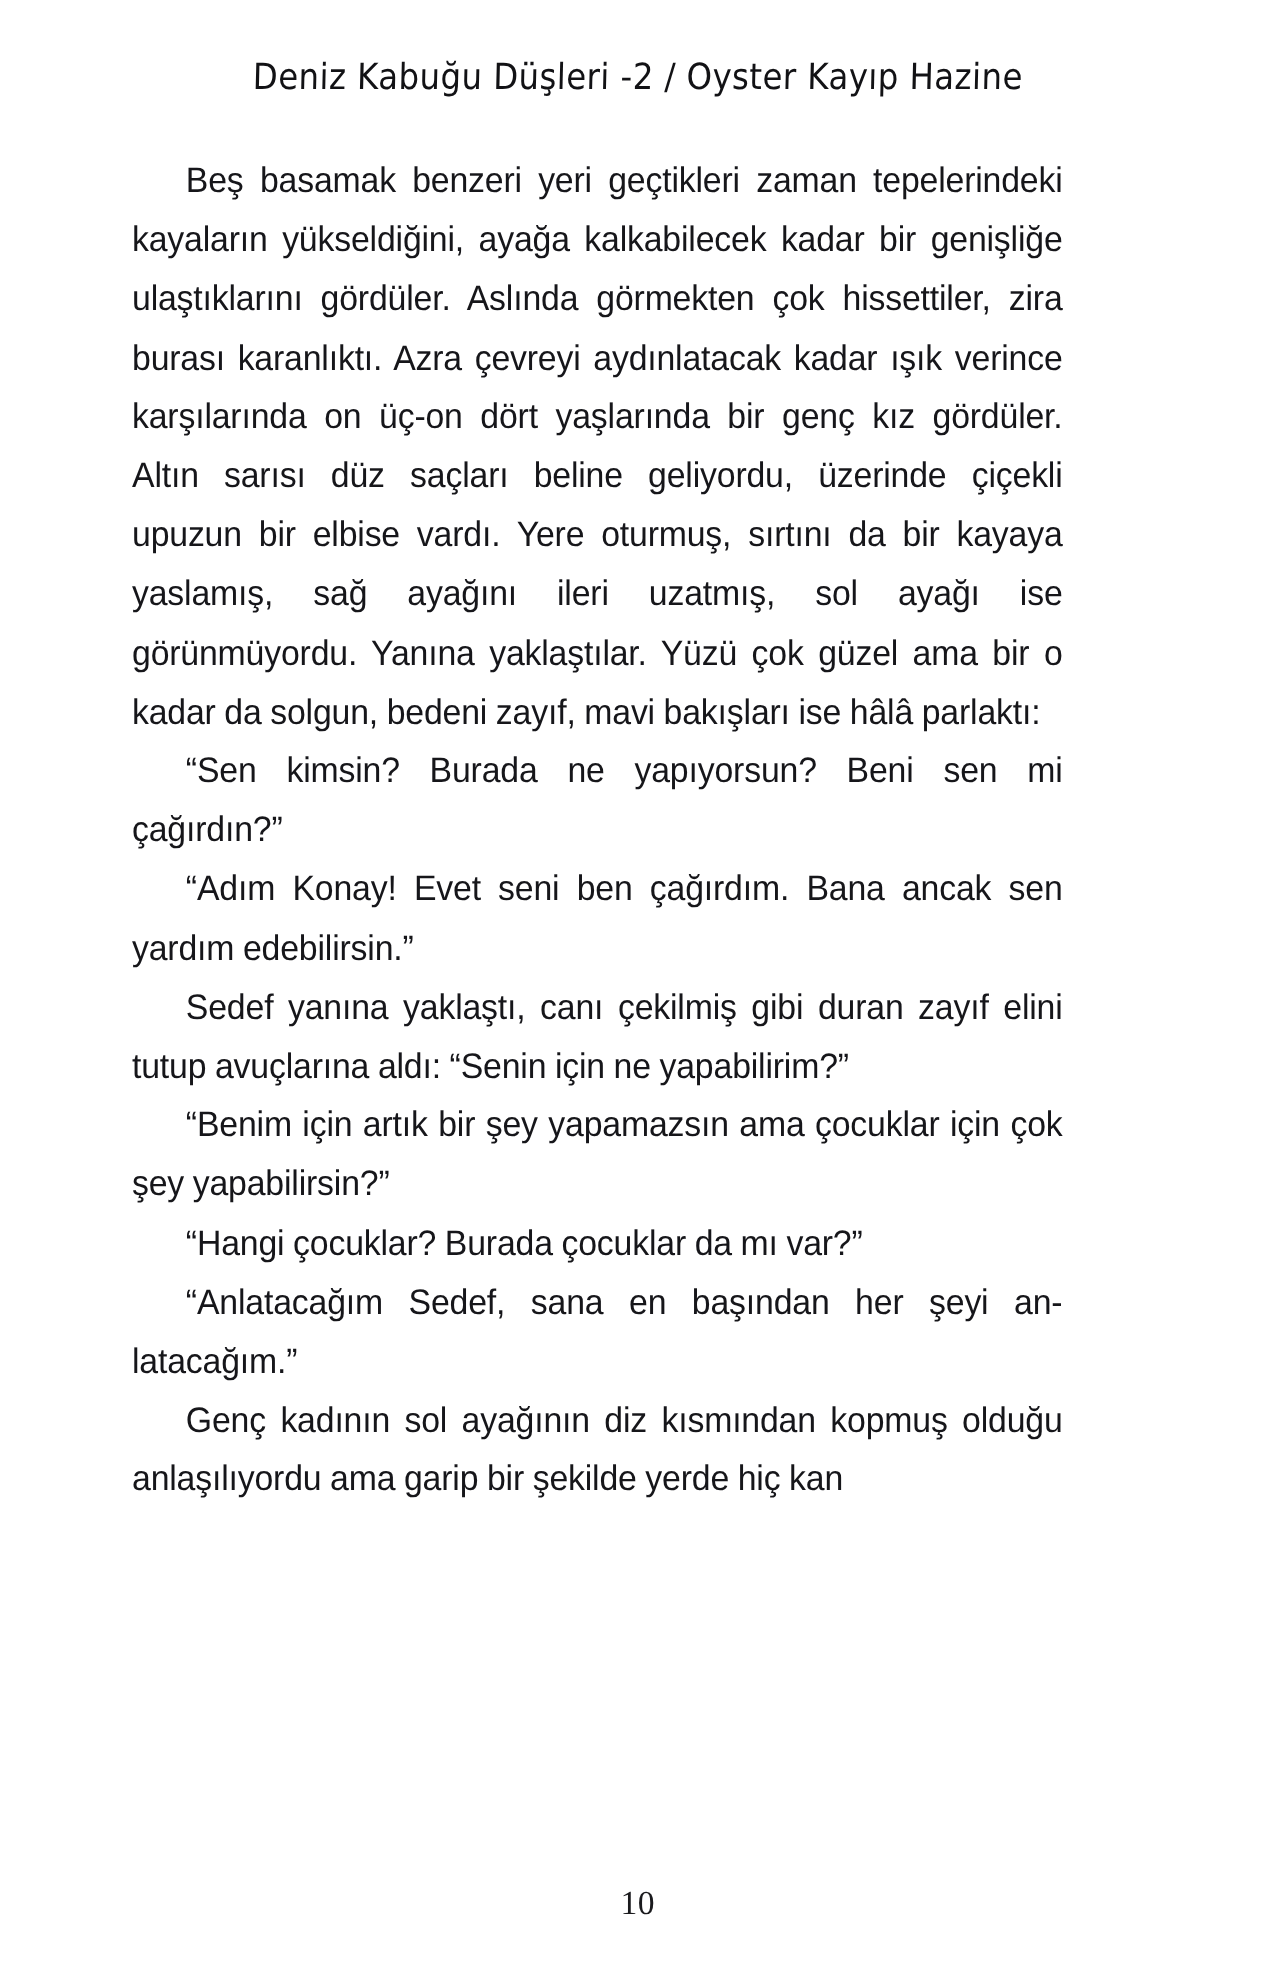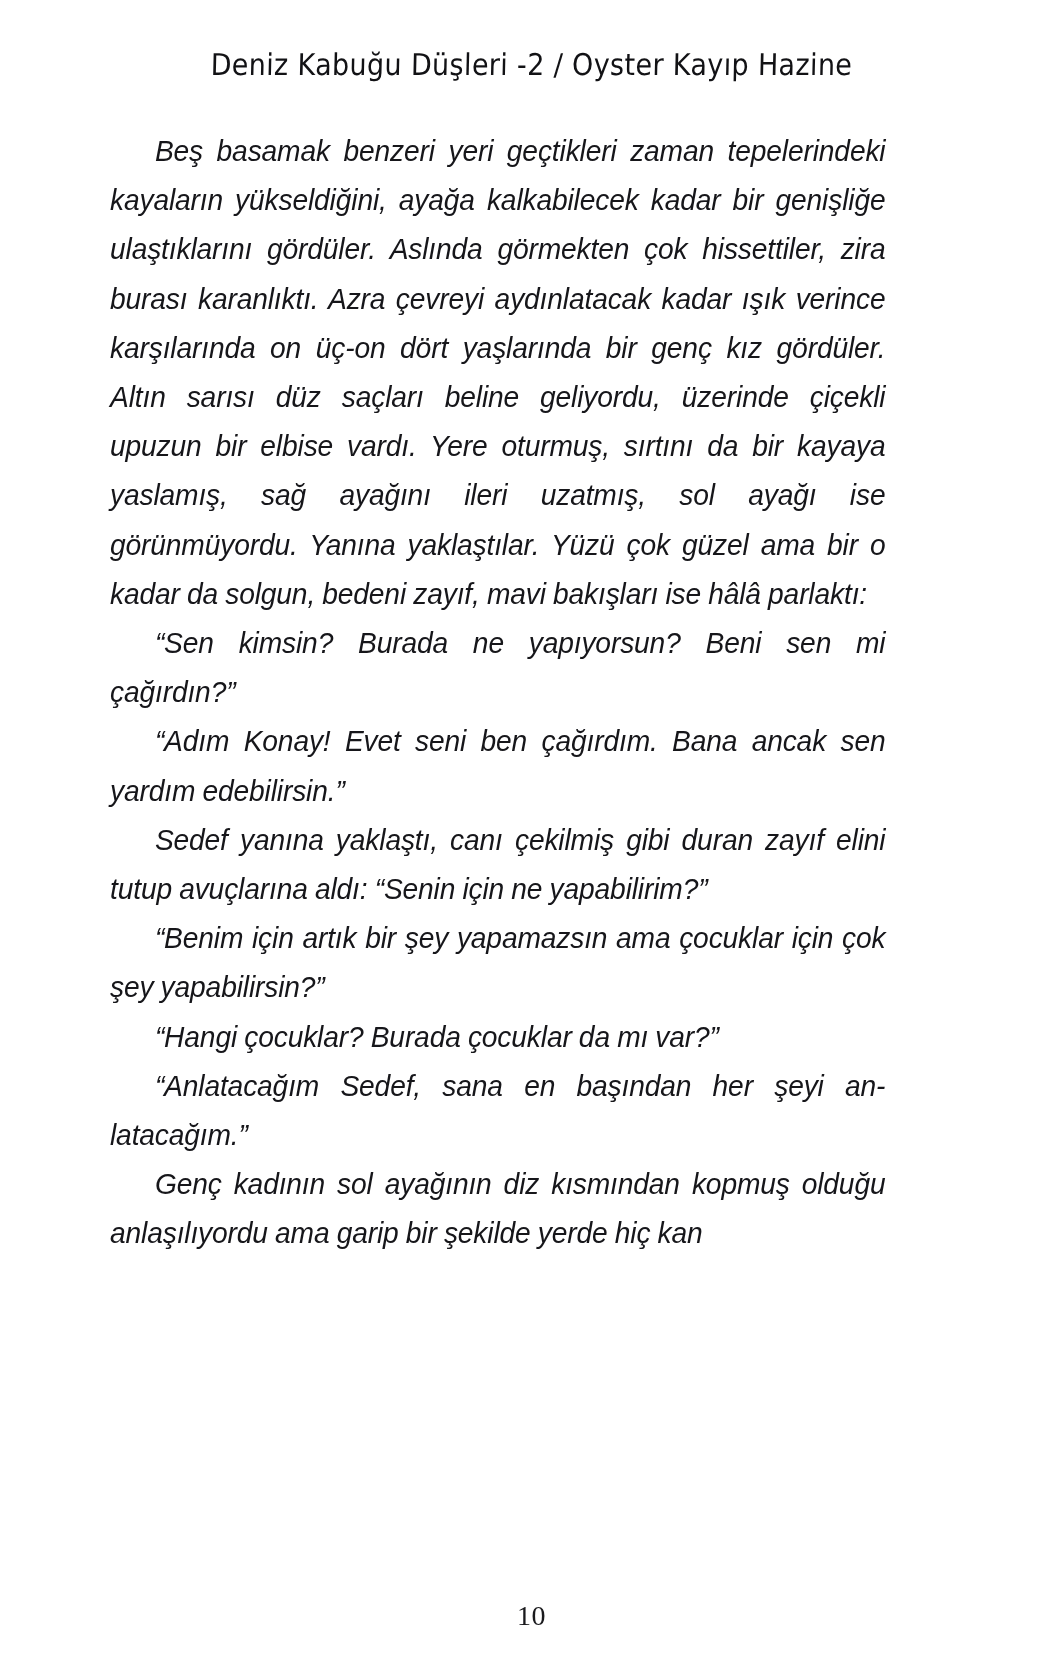--- a/index.html
+++ b/index.html
@@ -41,21 +41,20 @@
     transform-origin: 50% 50%;
     white-space: nowrap;
   }
 
   
   .text-column {
     position: absolute;
     top: 126px;
     left: 110px;
     width: 776px;
-    font-style: italic;
   }
 
   .para {
     margin: 0 0 0 0;
     font-size: 29.5px;
     line-height: 49.2px;
     text-align: justify;
     text-justify: inter-word;
     text-indent: 47px;
     color: #16161a;
@@ -82,21 +81,20 @@
   .folio {
     position: absolute;
     top: 1571px;
     left: 0;
     width: 1063px;
     text-align: center;
     font-family: "Liberation Serif", "DejaVu Serif", serif;
     font-size: 28px;
     color: #1a1a1d;
     letter-spacing: 0.5px;
-    margin-top: 29px;
   }
 </style>
 </head>
 <body>
 
 <div class="page">
 
   <div class="running-header">Deniz Kabuğu Düşleri -2 / Oyster Kayıp Hazine</div>
 
   <div class="text-column">

